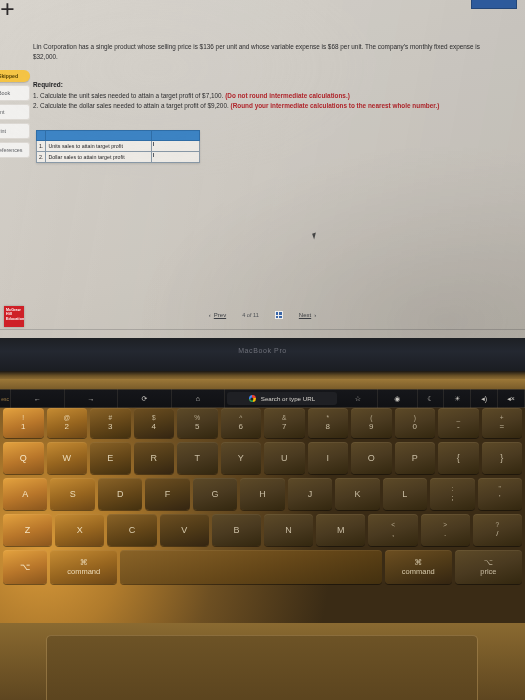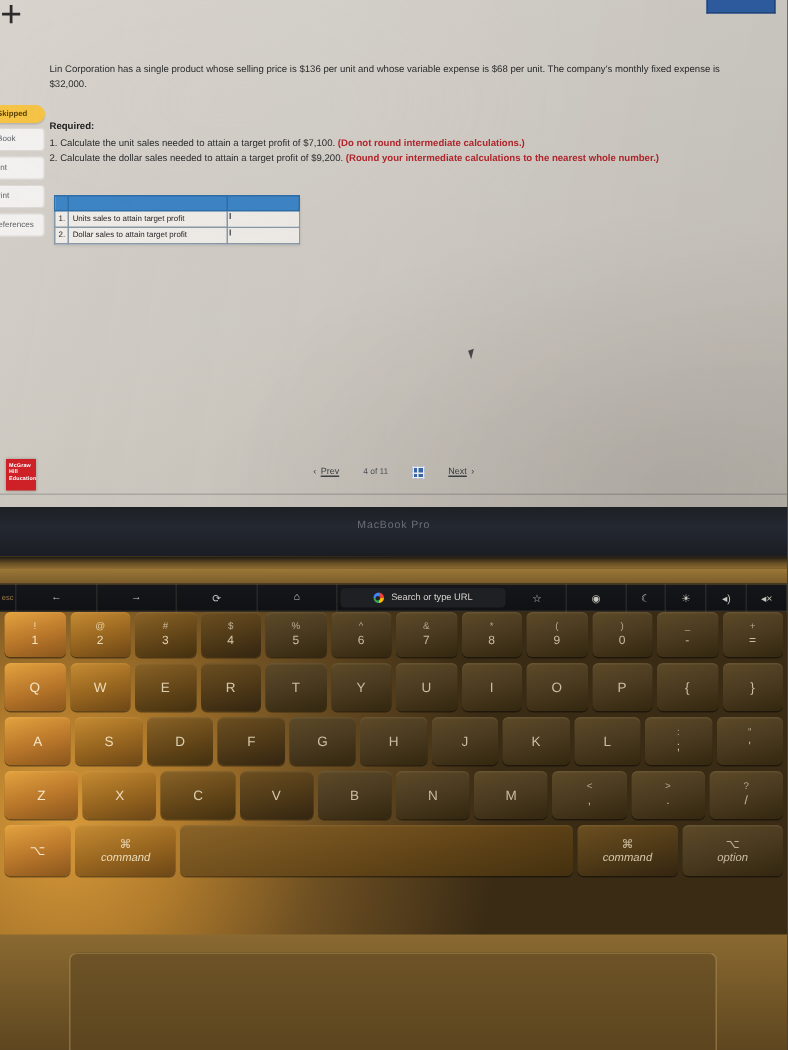--- a/index.html
+++ b/index.html
@@ -300,21 +300,21 @@
   .krow .key:nth-child(3){ background:linear-gradient(165deg,#8a6327,#644618 55%,#43300f); color:#ddd0b2;}
   .krow .key:nth-child(4){ background:linear-gradient(165deg,#6d4f21,#4e3917 55%,#342511); color:#d6c9ab;}
 
   .krow-num .key{ height:30px; }
   .krow-bottom .key{ height:34px; }
 
   .key-space{ flex:7.4; }
   .key-cmd{ flex:1.9; }
   .key-opt{ flex:1.25; }
   .cmd-sym{ font-size:8px; line-height:9px; opacity:.9; }
-  .cmd-lab{ font-size:7.5px; font-style:italic; line-height:10px; }
+  .cmd-lab{ font-size:7.5px; line-height:10px; }
 
   
   #trackpad-area{
     position:absolute; left:0; top:252px; width:525px; height:77px;
     background:linear-gradient(180deg,#8a6a31 0%, #7d5f2b 30%, #5e4620 100%);
   }
   #trackpad{
     position:absolute; left:46px; top:12px; width:432px; height:72px;
     border-radius:5px 5px 0 0;
     background:linear-gradient(180deg,#6d5326 0%, #5a431e 100%);
@@ -594,21 +594,21 @@
         </div>
         <div class="key key-space">
           <span class="single"></span>
         </div>
         <div class="key key-cmd">
           <span class="cmd-sym">⌘</span>
           <span class="cmd-lab">command</span>
         </div>
         <div class="key key-cmd">
           <span class="cmd-sym">⌥</span>
-          <span class="cmd-lab">option</span>
+          <span class="cmd-lab">price</span>
         </div>
       </div>
   </div>
 
   <div id="trackpad-area">
     <div id="trackpad"></div>
   </div>
 </div>
 
 </body></html>

